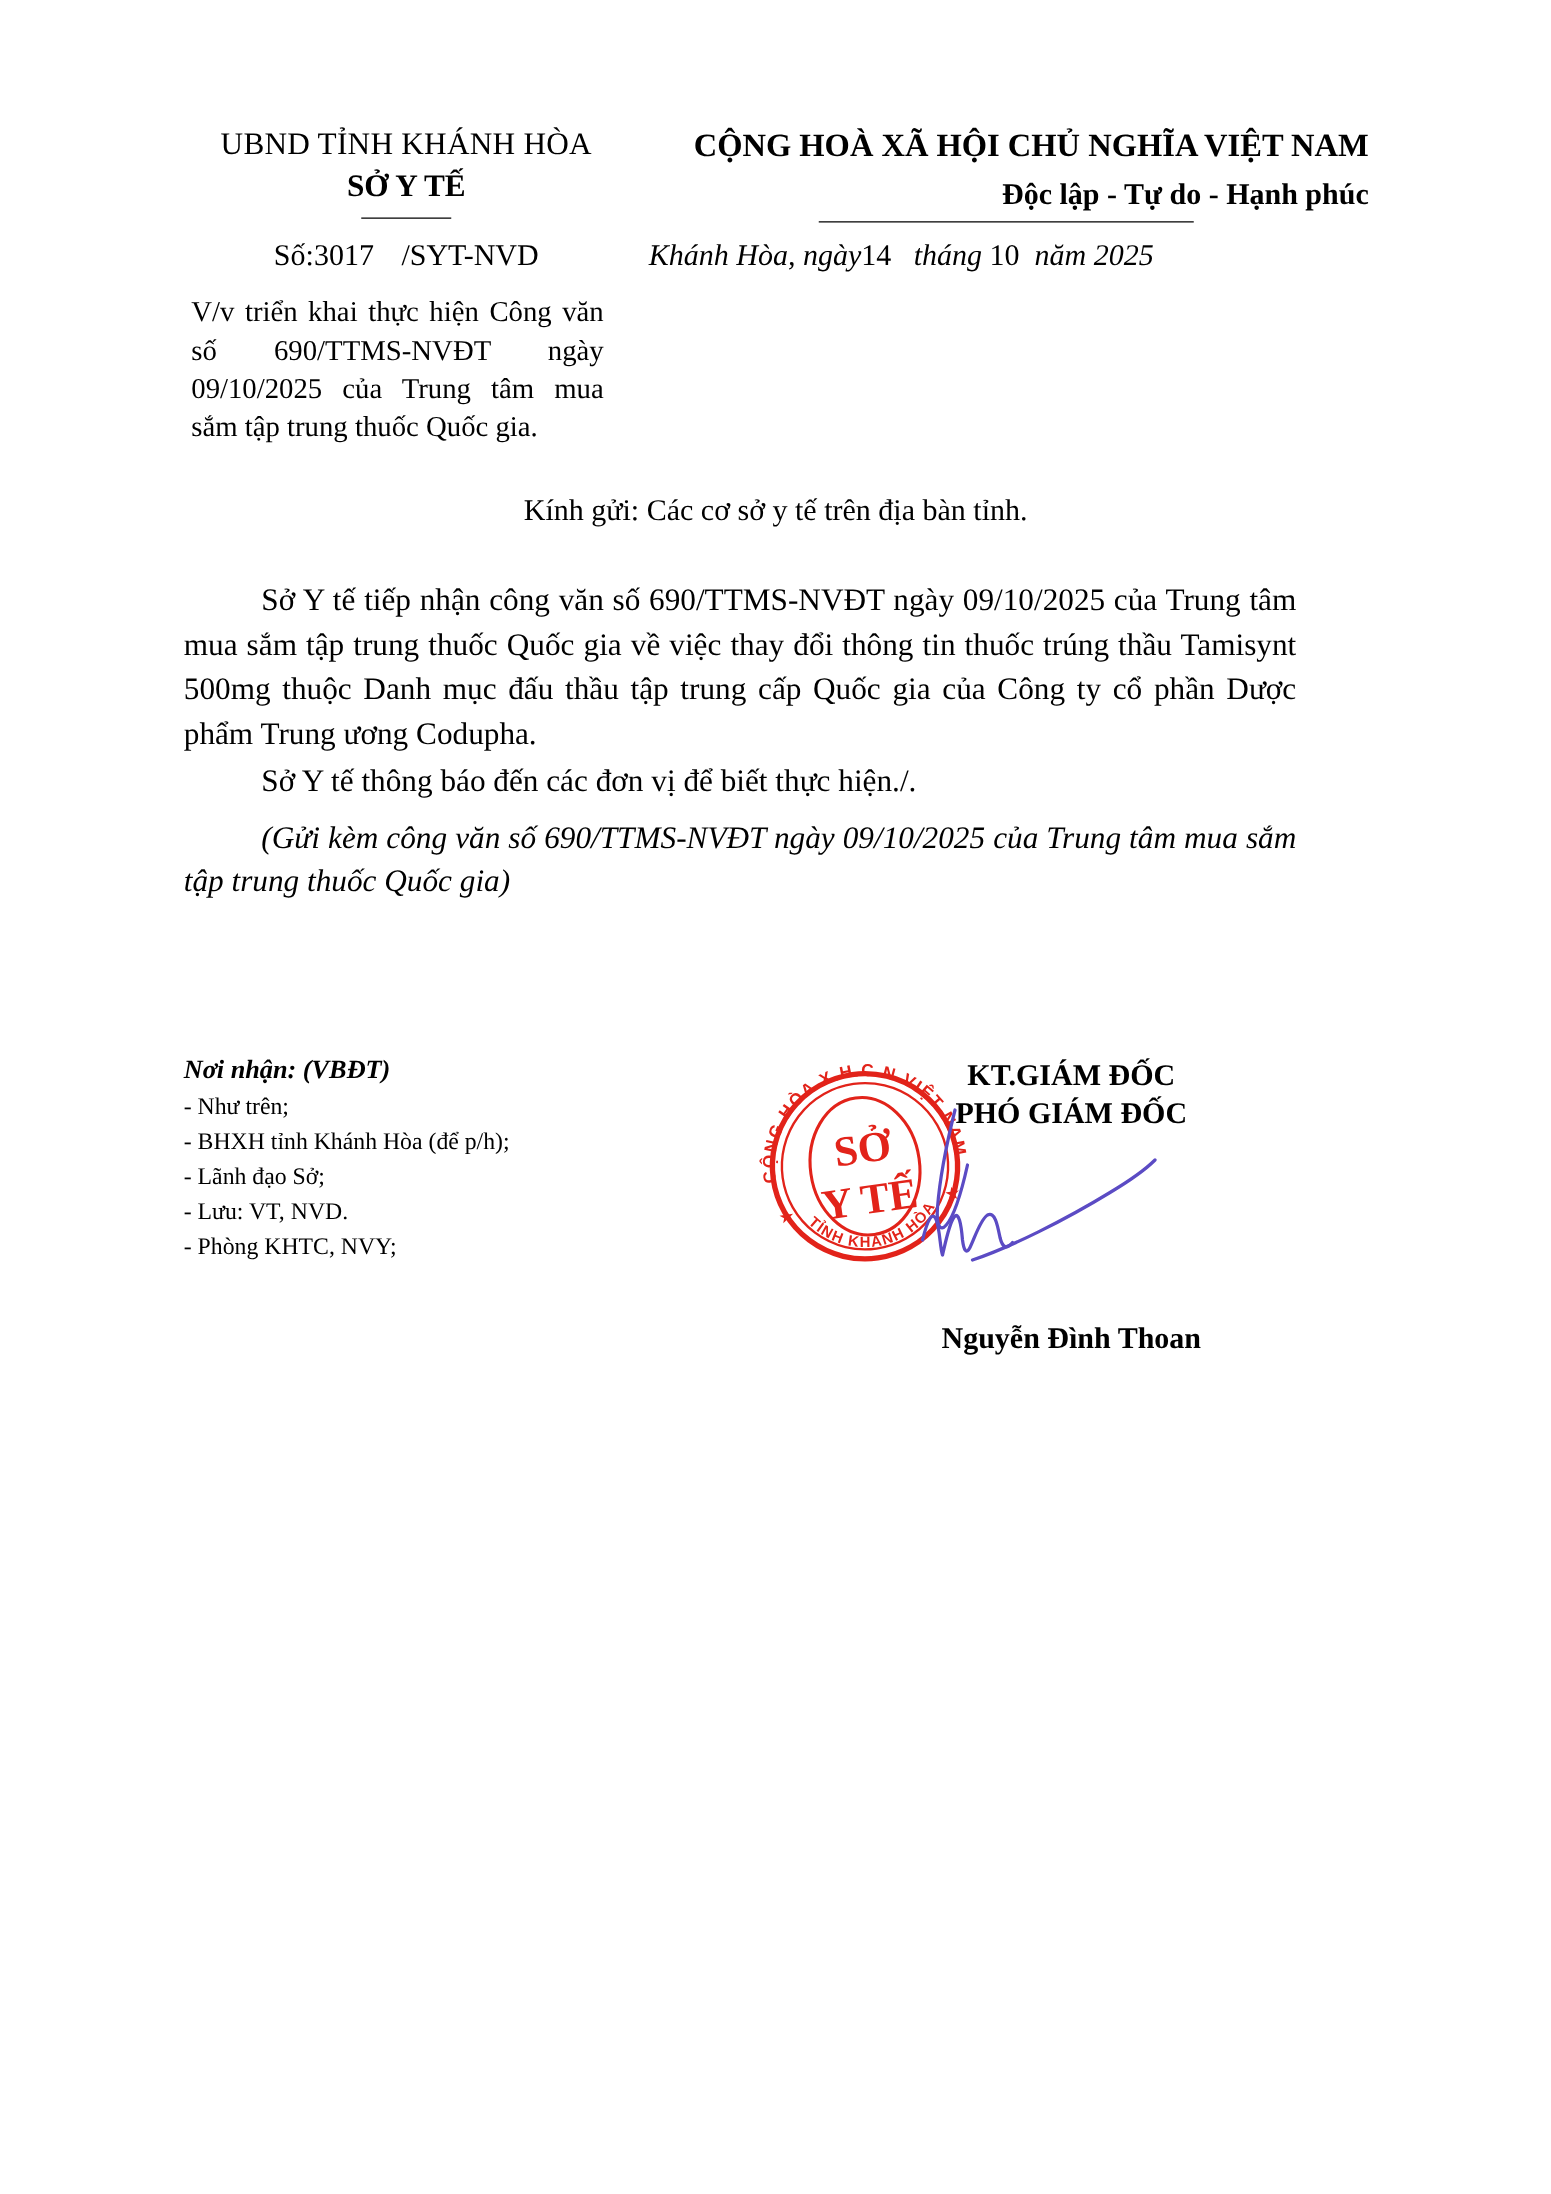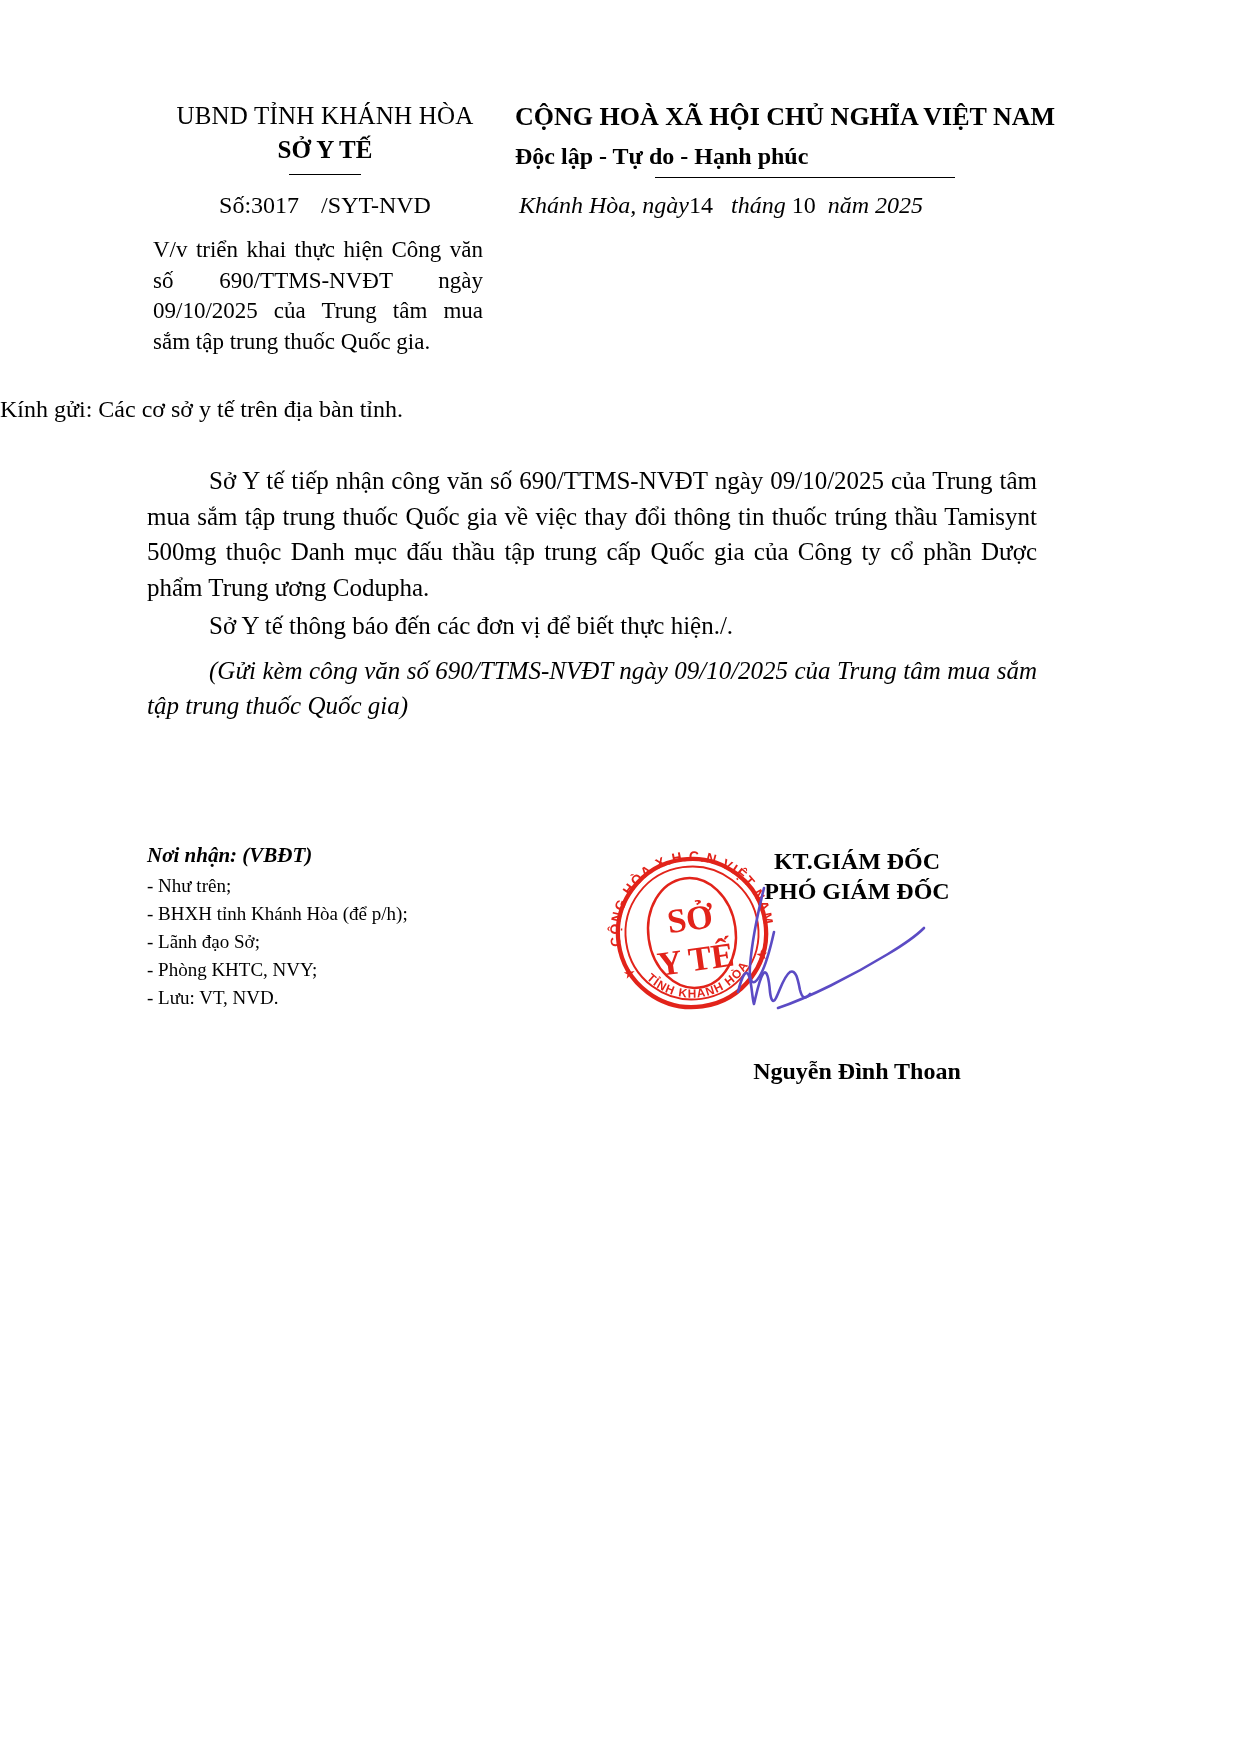--- a/index.html
+++ b/index.html
@@ -31,21 +31,21 @@
     display: flex;
     align-items: flex-start;
   }
   .hdr-left {
     width: 360px;
     text-align: center;
     flex: 0 0 360px;
   }
   .hdr-right {
     flex: 1 1 auto;
-    text-align: left;
+    text-align: right;
     padding-left: 10px;
   }
   .org-line1 {
     font-size: 25px;
     letter-spacing: .2px;
     white-space: nowrap;
     line-height: 1.28;
   }
   .org-line2 {
     font-size: 25px;
@@ -117,20 +117,21 @@
     text-align-last: left;
   }
   .subject p { margin: 0; }
 
   
   .kinhgui {
     position: absolute;
     top: 396px;
     left: 0;
     width: 1241px;
+    text-align: center;
     font-size: 24px;
   }
 
   
   .body-text {
     position: absolute;
     top: 463px;
     left: 147px;
     width: 890px;
     font-size: 25px;
@@ -255,22 +256,22 @@
     <p class="italic">(Gửi kèm công văn số 690/TTMS-NVĐT ngày 09/10/2025 của Trung tâm mua sắm tập trung thuốc Quốc gia)</p>
   </div>
 
   <div class="sig-wrap">
 
     <div class="noinhan">
       <div class="nn-title">Nơi nhận: (VBĐT)</div>
       <div class="nn-item">- Như trên;</div>
       <div class="nn-item">- BHXH tỉnh Khánh Hòa (để p/h);</div>
       <div class="nn-item">- Lãnh đạo Sở;</div>
+      <div class="nn-item">- Lưu: VT, NVD.</div>
       <div class="nn-item">- Phòng KHTC, NVY;</div>
-      <div class="nn-item">- Lưu: VT, NVD.</div>
     </div>
 
     <div class="signer">
 
       <svg class="seal" viewBox="0 0 200 200">
         <defs>
           <path id="sealTopArc" d="M 24,100 A 76,76 0 0 1 176,100"></path>
           <path id="sealBotArc" d="M 32,100 A 68,68 0 0 0 168,100"></path>
         </defs>
         <g transform="rotate(-8 100 100)">

